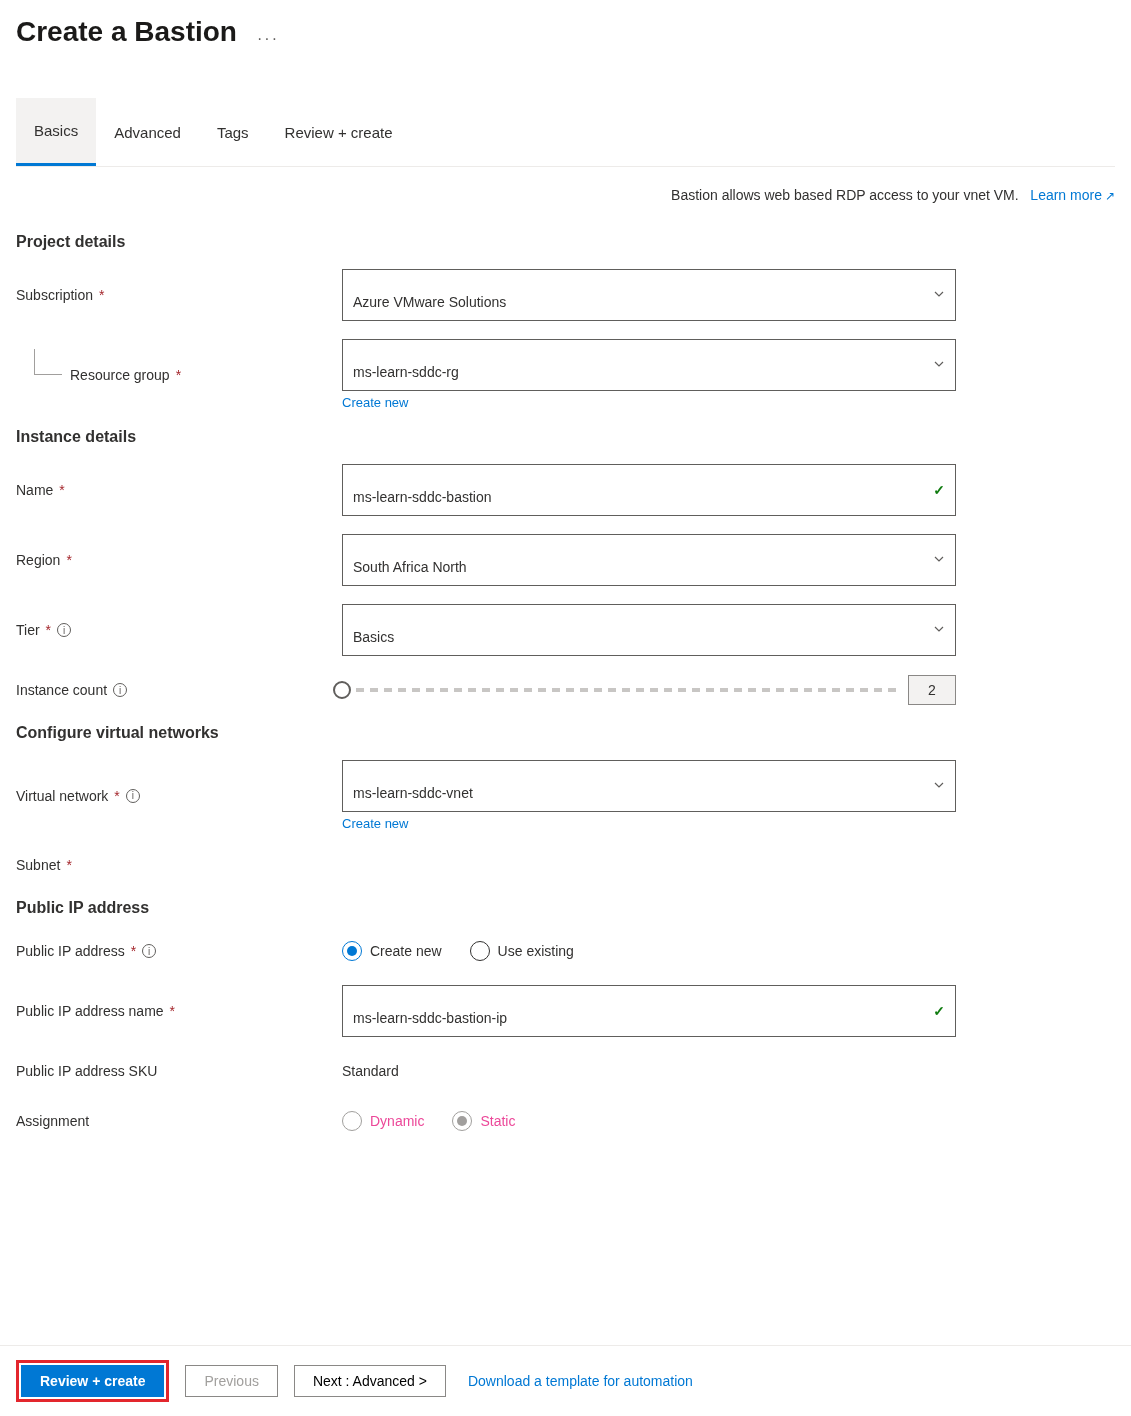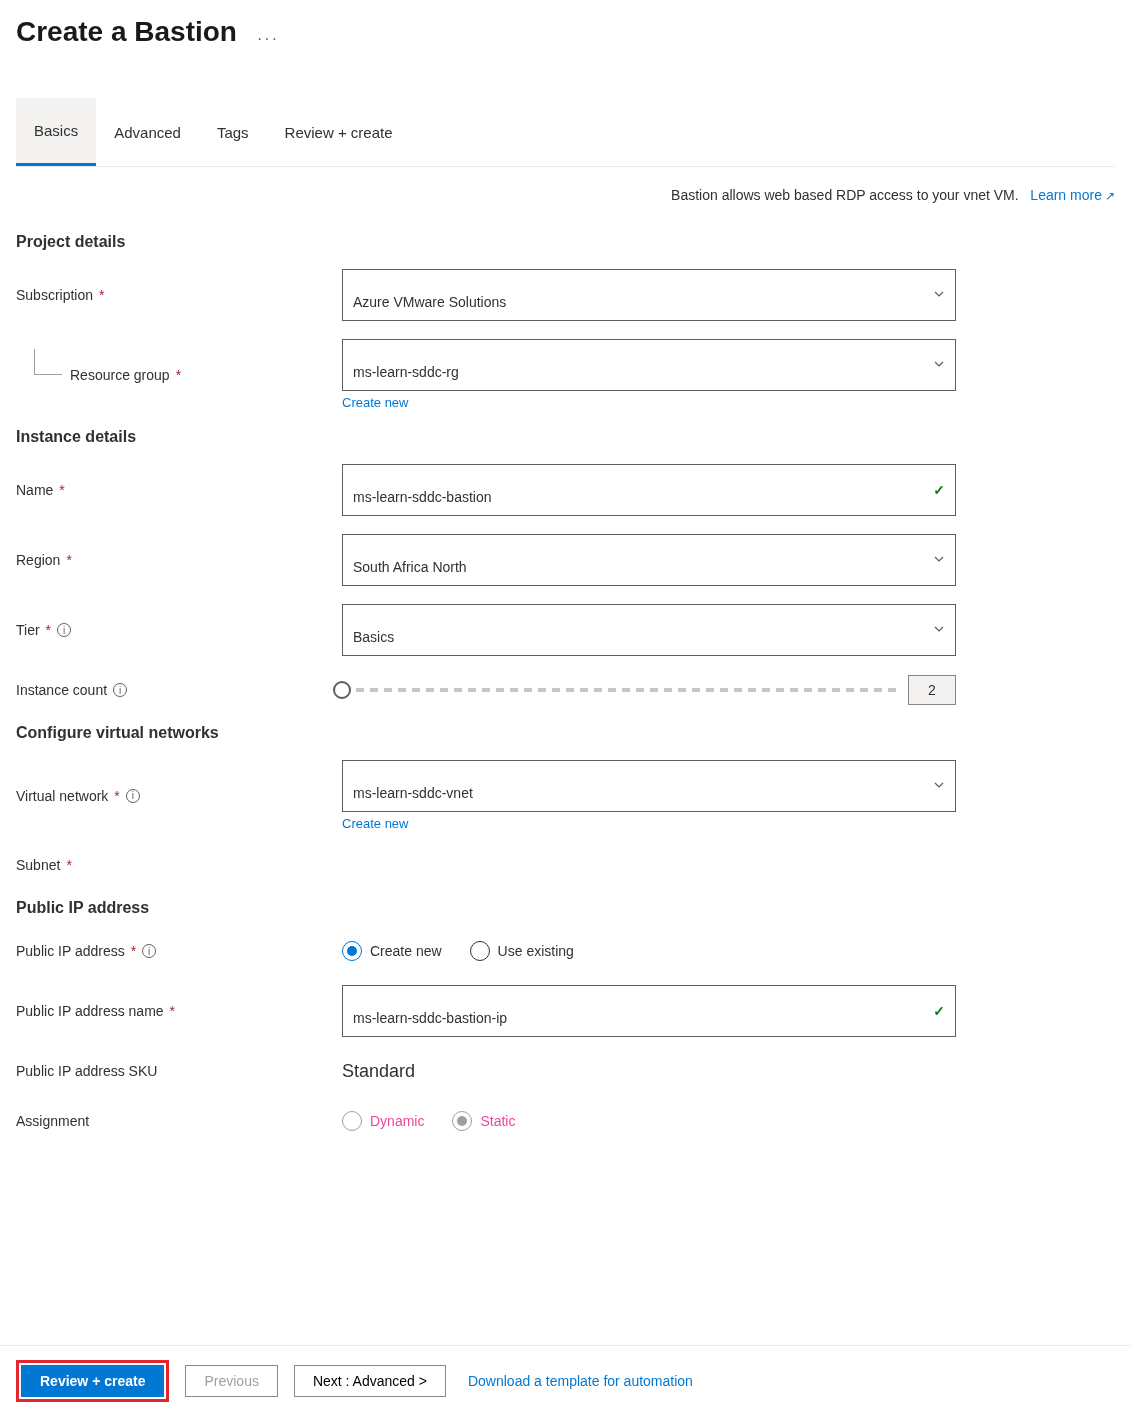--- a/index.html
+++ b/index.html
@@ -206,21 +206,21 @@
   .radio.checked {
     border-color: #0078d4;
   }
   .radio.disabled {
     border-color: #a19f9d;
   }
   .radio.disabled.checked::after {
     background: #a19f9d;
   }
   .disabled-text { color: #ec4899; }
-  .static-value { font-size: 18px; }
+  .static-value { font-size: 14px; }
   .footer {
     position: fixed;
     bottom: 0;
     left: 0;
     width: 1131px;
     background: #fff;
     border-top: 1px solid #edebe9;
     padding: 14px 16px;
     display: flex;
     align-items: center;

